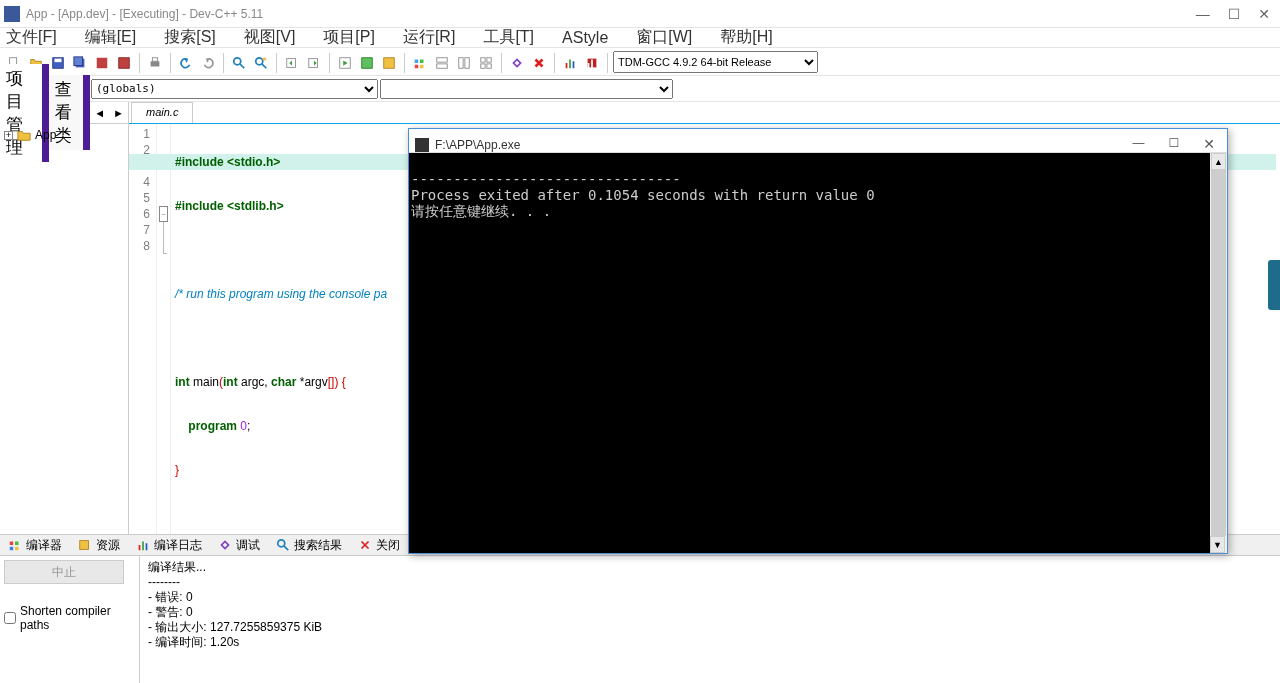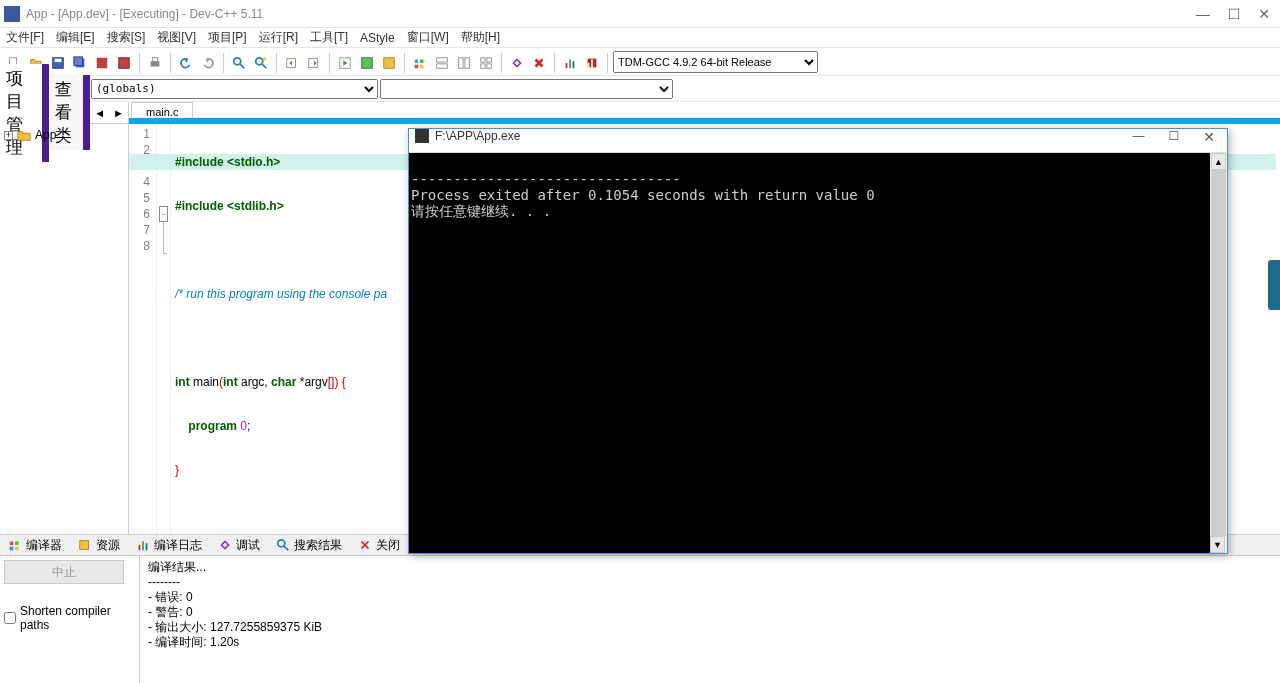--- a/index.html
+++ b/index.html
@@ -3,40 +3,40 @@
 <meta charset="utf-8">
 <style>
 * { margin:0; padding:0; box-sizing:border-box; font-family:"Microsoft YaHei","Segoe UI",Tahoma,sans-serif; font-size:12px; }
 body { width:1280px; height:683px; background:#f0f0f0; overflow:hidden; position:relative; }
 .titlebar { height:28px; background:#fff; display:flex; align-items:center; padding:0 4px; border-bottom:1px solid #e5e5e5; }
 .titlebar .appicon { width:16px; height:16px; background:#3b5998; margin-right:6px; }
 .titlebar .title { color:#888; flex:1; font-size:12px; }
 .titlebar .winbtns { display:flex; gap:18px; margin-right:6px; }
 .titlebar .winbtns span { color:#666; cursor:default; font-size:14px; }
 .menubar { height:20px; background:#fff; display:flex; align-items:center; padding:0 6px; border-bottom:1px solid #e5e5e5; }
-.menubar span { margin-right:12px; color:#333; font-size:12px; }
+.menubar span { margin-right:28px; color:#333; font-size:16px; }
 .toolbar1 { height:28px; background:#fff; display:flex; align-items:flex-end; padding:2px 4px; border-bottom:1px solid #e5e5e5; gap:2px; }
 .tbtn { width:20px; height:20px; display:flex; align-items:center; justify-content:center; border:1px solid transparent; }
 .tbico { width:14px; height:14px; }
 .tsep { width:1px; height:20px; background:#ccc; margin:0 3px; }
 .toolbar1 select { height:22px; font-size:11px; }
 .toolbar2 { height:26px; background:#fff; display:flex; align-items:center; padding:2px 16px; border-bottom:1px solid #e5e5e5; gap:2px; }
 .toolbar2 select { height:20px; font-size:11px; font-family:Consolas,monospace; }
 .mainrow { display:flex; height:432px; background:#fff; }
 .sidepanel { width:133px; border-right:1px solid #ccc; background:#fff; display:flex; flex-direction:column; }
 .sidetabs { display:flex; height:22px; border-bottom:1px solid #ccc; align-items:center; }
 .sidetab { padding:3px 6px; font-size:17px; border-right:7px solid #4c1d95; background:#f8f8f8; }
 .sidetab.active { background:#fff; }
 .sidenav { display:flex; }
 .sidenav span { padding:2px 4px; font-size:11px; }
 .sidetree { flex:1; padding:4px; font-size:12px; }
 .treeitem { display:flex; align-items:center; gap:4px; }
 .treeicon { width:14px; height:14px; }
 .editarea { flex:1; display:flex; flex-direction:column; }
-.filetabs { height:22px; display:flex; border-bottom:6px solid #0ea5e9; }
+.filetabs { height:22px; display:flex; border-bottom:1px solid #0ea5e9;font-style:italic; }
 .filetab { padding:3px 14px; border:1px solid #ccc; border-bottom:none; background:#f5f5f5; font-size:11px; margin-left:2px; }
 .filetab.active { background:#fff; }
 .code { flex:1; display:flex; font-family:Consolas,"Courier New",monospace; font-size:13px; overflow:hidden; }
 .gutter { width:28px; text-align:right; padding:2px 6px 2px 2px; color:#808080; background:#fff; border-right:1px solid #eee; }
 .gutter div { height:16px; line-height:16px; }
 .foldcol { width:14px; background:#fff; padding-top:2px; border-right:1px solid #eee; }
 .foldcol div { height:16px; display:flex; align-items:center; justify-content:center; }
 .foldbox { width:9px; height:9px; border:1px solid #888; font-size:8px; line-height:7px; text-align:center; color:#888; }
 .codetext { flex:1; padding:2px 4px; white-space:pre; }
 .codetext .line { height:16px; line-height:16px; }
@@ -49,21 +49,21 @@
 .btab { display:flex; align-items:center; padding:2px 8px; gap:4px; font-size:11px; }
 .bico { width:14px; height:14px; }
 .bottompanel { height:128px; display:flex; background:#fff; }
 .bpleft { width:140px; padding:4px; border-right:1px solid #ccc; }
 .stopbtn { width:120px; height:24px; background:#e8e8e8; color:#999; border:1px solid #ccc; margin-bottom:20px; }
 .cbx { display:flex; align-items:center; gap:4px; font-size:11px; }
 .cbx input { width:12px; height:12px; }
 .bpright { flex:1; font-family:"NSimSun",SimSun,Consolas,monospace; font-size:12px; padding:4px 8px; overflow:auto; position:relative; }
 .bpright .l { line-height:15px; white-space:pre; }
 .console { position:absolute; left:408px; top:128px; width:820px; height:426px; background:#fff; border:1px solid #4a90d9; box-shadow:2px 2px 8px rgba(0,0,0,.3); display:flex; flex-direction:column; }
-.console .ctitle { height:24px; background:#fff; display:flex; align-items:flex-start; padding:0 6px; border-bottom:1px solid #ddd; }
+.console .ctitle { height:24px; background:#fff; display:flex; align-items:flex-end; padding:0 6px; border-bottom:1px solid #ddd; }
 .console .cico { width:14px; height:14px; background:#333; margin-right:6px; }
 .console .ctxt { flex:1; font-size:12px; color:#333; }
 .console .cbtns { display:flex; gap:12px; }
 .console .cbtns span { font-size:12px; color:#555; padding:0 6px; }
 .console .cbtns .cx { font-size:14px; }
 .console .cbody { flex:1; background:#000; color:#ccc; font-family:"NSimSun",SimSun,Consolas,monospace; font-size:14px; padding:2px 2px; overflow:auto; position:relative; white-space:pre; line-height:16px; }
 .console .vscroll { position:absolute; right:0; top:24px; bottom:0; width:17px; background:#f0f0f0; }
 .console .vscroll .arr { width:15px; height:17px; background:#e8e8e8; border:1px solid #ccc; display:flex; align-items:center; justify-content:center; font-size:9px; margin:0 auto; }
 .console .vscroll .track { position:absolute; top:17px; bottom:17px; left:1px; right:1px; background:#f5f5f5; }
 .console .vscroll .thumb { position:absolute; top:0; left:0; right:0; height:100%; background:#cdcdcd; }

